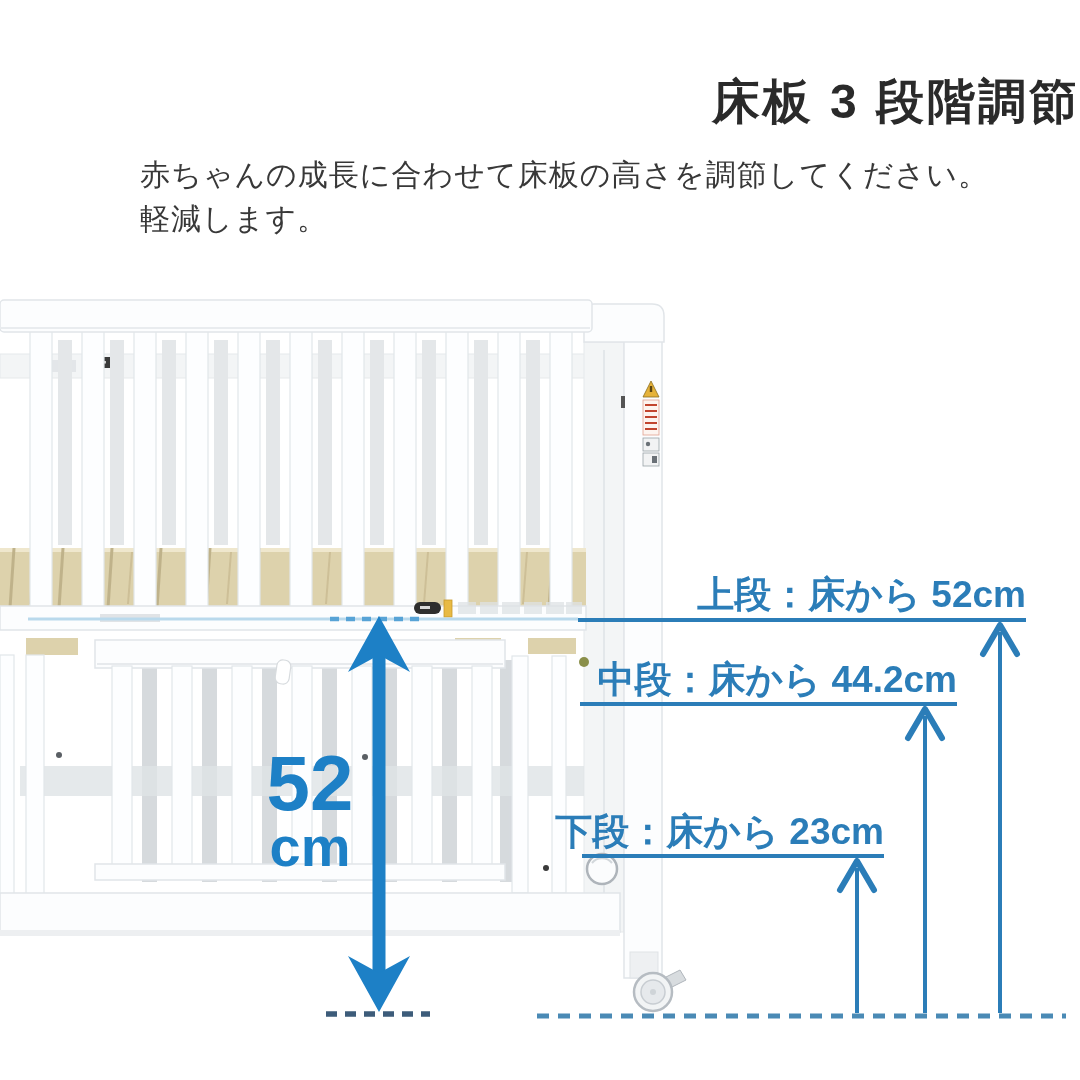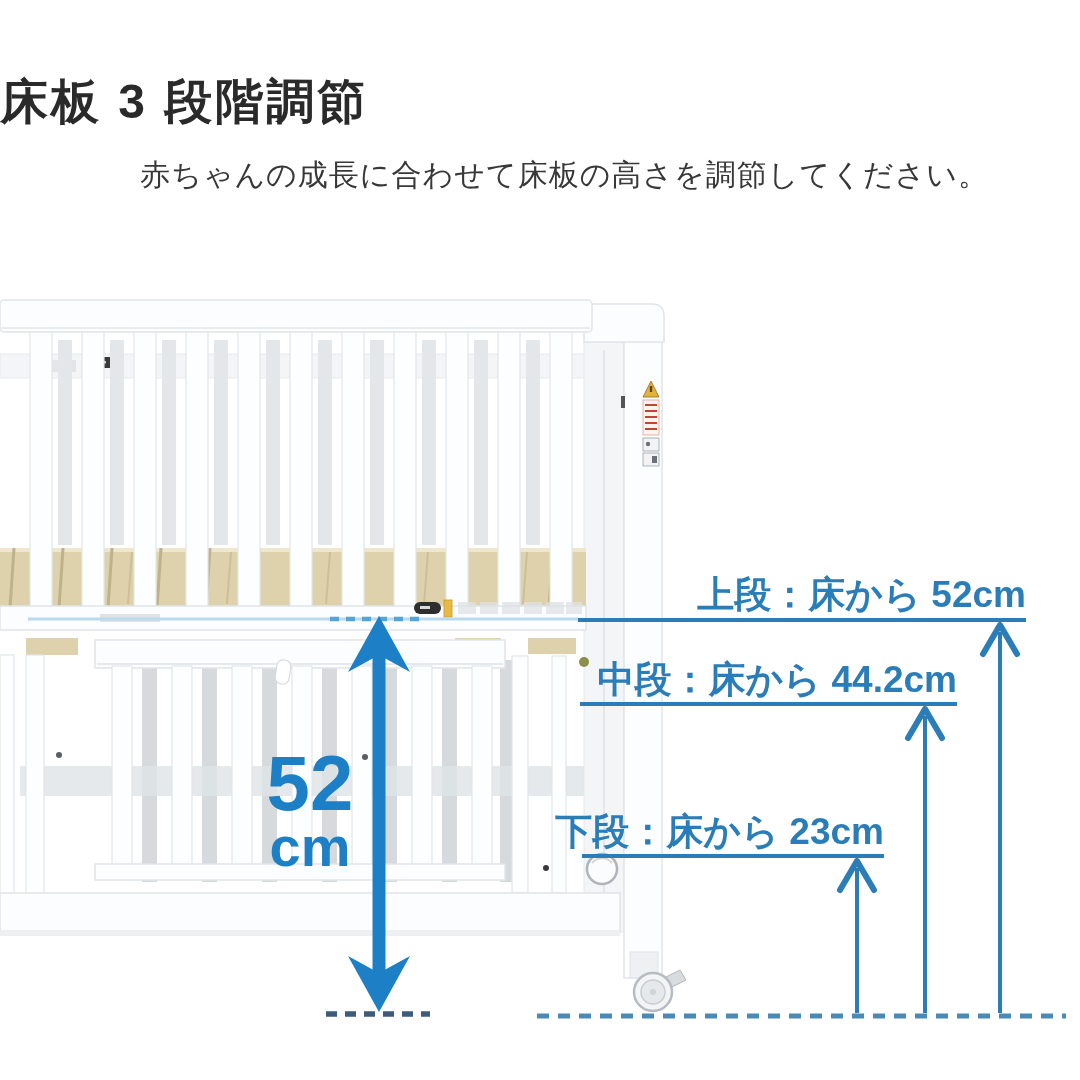--- a/index.html
+++ b/index.html
@@ -1,18 +1,18 @@
 <!DOCTYPE html>
 <html style="--annotation: #2b7db8; --arrow: #1d80c6; --light_line: #b9d9ec; --top_dash: #57a3d6; --dark_dash: #3d5c7a; --floor_dash: #4a8ab5; --title_text: #2a2a2a; --body_text: #383838;"><head>
 <meta charset="utf-8">
 <style>
   html,body{margin:0;padding:0;background:#ffffff;}
   .page{position:relative;width:1080px;height:1080px;background:#fff;overflow:hidden;
         font-family:"Liberation Sans",sans-serif;}
-  .title{position:absolute;top:70px;left:0;width:1080px;text-align:left;
+  .title{position:absolute;top:70px;left:0;width:1080px;text-align:right;
          font-size:48px;font-weight:700;letter-spacing:3px;color:var(--title_text);}
   .desc{position:absolute;top:153px;left:140px;width:820px;
         font-size:30px;line-height:44px;letter-spacing:1px;color:var(--body_text);}
   .desc div{white-space:nowrap;}
   svg{position:absolute;top:0;left:0;}
   
   .rail{fill:#fcfdfe;stroke:#e1e5e9;stroke-width:1.5;}
   .panel{fill:#f3f5f6;stroke:#e6e9eb;stroke-width:1;}
   .slat{fill:#fdfeff;stroke:#e2e6ea;stroke-width:1.2;}
   .gslat{fill:#cfd4d8;}
@@ -32,20 +32,21 @@
 </style>
 </head>
 <body>
 
 <div class="page">
 
   <div class="title">床板 3 段階調節</div>
 
   <div class="desc">
     <div>赤ちゃんの成長に合わせて床板の高さを調節してください。</div>
+    <div>軽減します。</div>
   </div>
 
   <svg width="1080" height="1080" viewBox="0 0 1080 1080">
 
     <g>
 
       <rect x="0" y="354" width="626" height="24" class="panel"></rect>
       <g>
         <rect x="30" y="360" width="46" height="12" fill="#e3e6e9"></rect>
         <rect x="84" y="357" width="28" height="11" fill="#3a3a3a"></rect>

